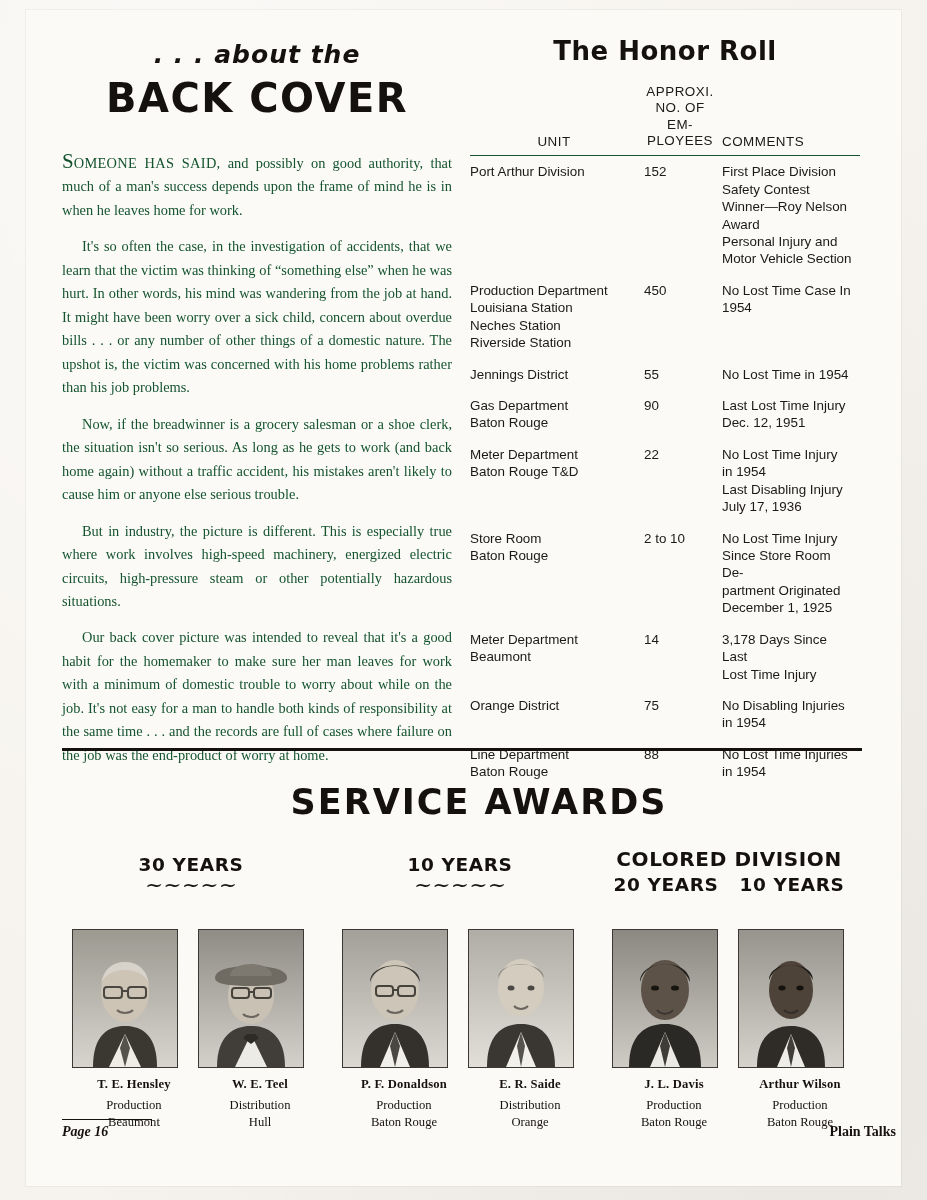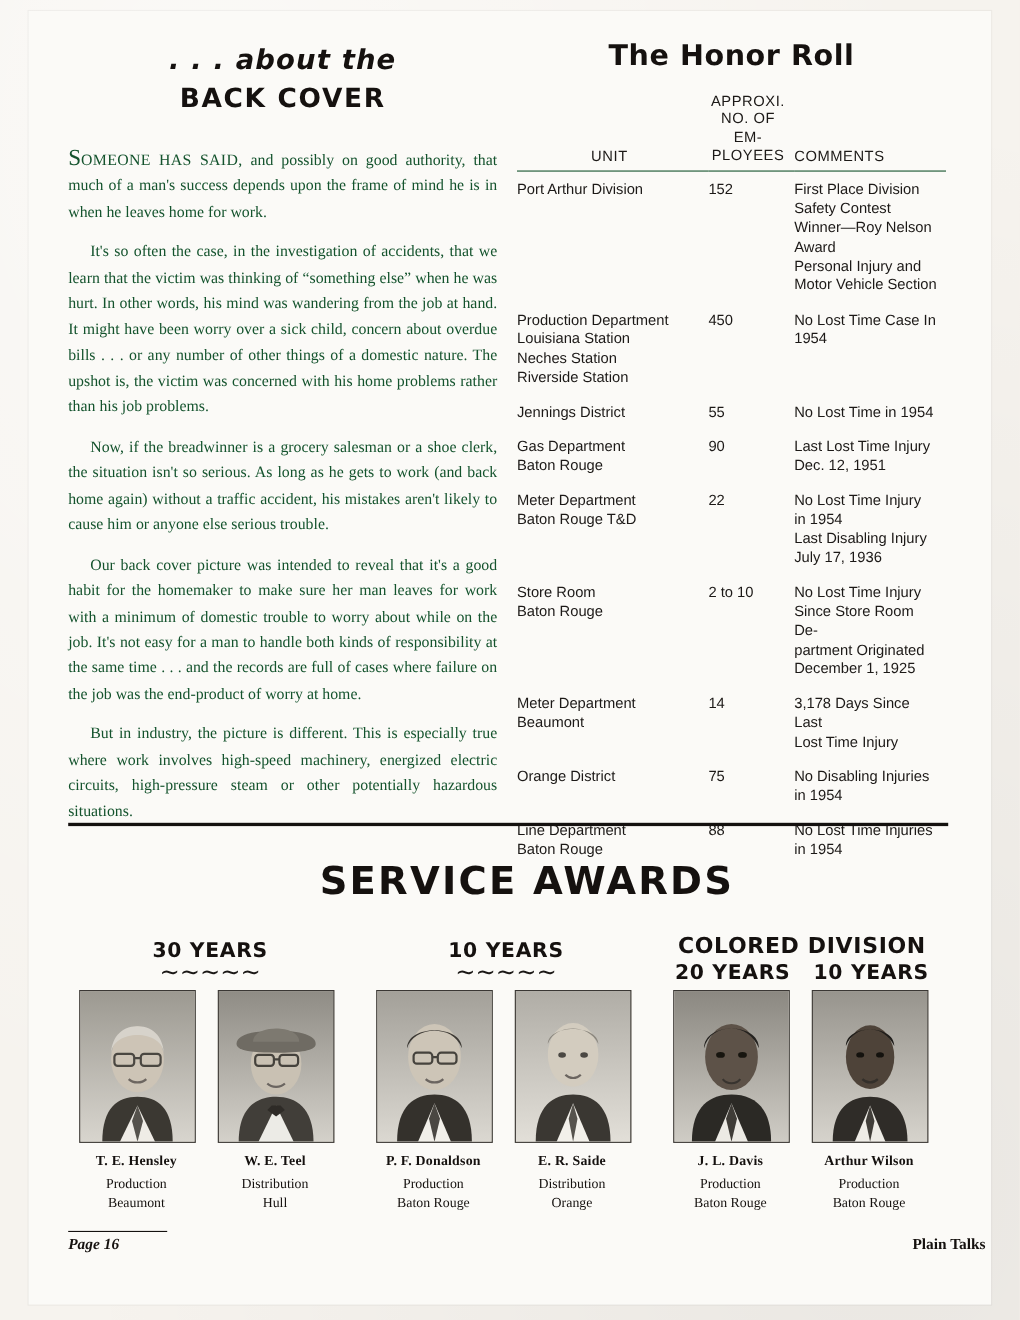--- a/index.html
+++ b/index.html
@@ -50,21 +50,21 @@
     font-weight: bold;
     font-style: italic;
     font-size: 25px;
     letter-spacing: 1px;
     text-align: center;
     margin: 0 0 4px 0;
   }
   .headline {
     font-family: "DejaVu Sans", sans-serif;
     font-weight: bold;
-    font-size: 24px;
+    font-size: 40px;
     letter-spacing: 1.5px;
     text-align: center;
     margin: 6px 0 0 0;
   }
   .body-copy {
     margin-top: 30px;
     font-size: 14.4px;
     line-height: 1.63;
     text-align: justify;
     color: #14532d;
@@ -176,21 +176,22 @@
 
   .portraits {
     position: absolute;
     left: 62px;
     top: 900px;
     width: 800px;
     height: 230px;
   }
   .portrait {
     position: absolute;
-    width: 104px;
+    width: 124px;
+    margin-top: 29px;
   }
   .photo {
     width: 104px;
     height: 137px;
     border: 1px solid #3a3734;
     position: relative;
     overflow: hidden;
     background: #cfcbc4;
   }
   .photo svg { display: block; width: 100%; height: 100%; }
@@ -245,22 +246,22 @@
   <div class="left-col">
     <div class="kicker">
       <span>. . . about  the</span>
     </div>
     <div class="headline">BACK COVER</div>
 
     <div class="body-copy">
       <p class="first"><span class="dropcap">S</span><span class="smallcaps">OMEONE HAS SAID,</span><span> and possibly on good authority, that much of a man's success depends upon the frame of mind he is in when he leaves home for work.</span></p>
       <p>It's so often the case, in the investigation of accidents, that we learn that the victim was thinking of “something else” when he was hurt. In other words, his mind was wandering from the job at hand. It might have been worry over a sick child, concern about overdue bills . . . or any number of other things of a domestic nature. The upshot is, the victim was concerned with his home problems rather than his job problems.</p>
       <p>Now, if the breadwinner is a grocery salesman or a shoe clerk, the situation isn't so serious. As long as he gets to work (and back home again) without a traffic accident, his mistakes aren't likely to cause him or anyone else serious trouble.</p>
+      <p>But in industry, the picture is different. This is especially true where work involves high-speed machinery, energized electric circuits, high-pressure steam or other potentially hazardous situations.</p>
       <p>Our back cover picture was intended to reveal that it's a good habit for the homemaker to make sure her man leaves for work with a minimum of domestic trouble to worry about while on the job. It's not easy for a man to handle both kinds of responsibility at the same time . . . and the records are full of cases where failure on the job was the end-product of worry at home.</p>
-      <p>But in industry, the picture is different. This is especially true where work involves high-speed machinery, energized electric circuits, high-pressure steam or other potentially hazardous situations.</p>
     </div>
   </div>
 
   <div class="right-col">
     <div class="honor-title">The Honor Roll</div>
 
     <table class="honor">
       <thead>
         <tr>
           <th class="th-unit">UNIT</th>

